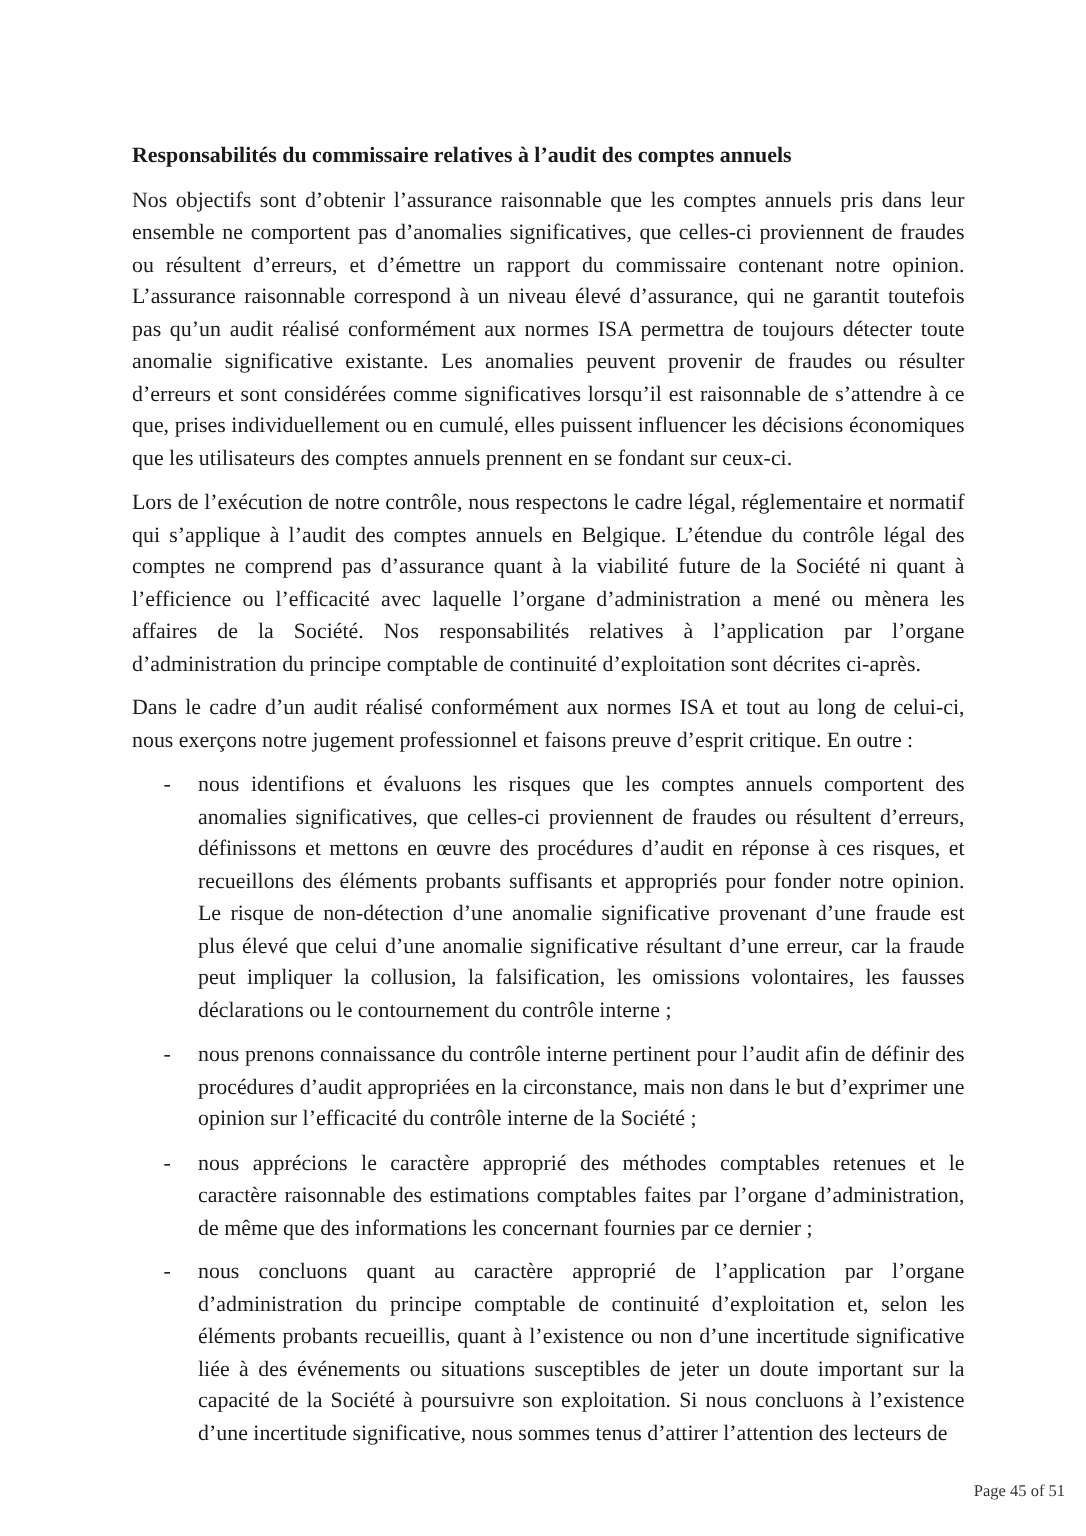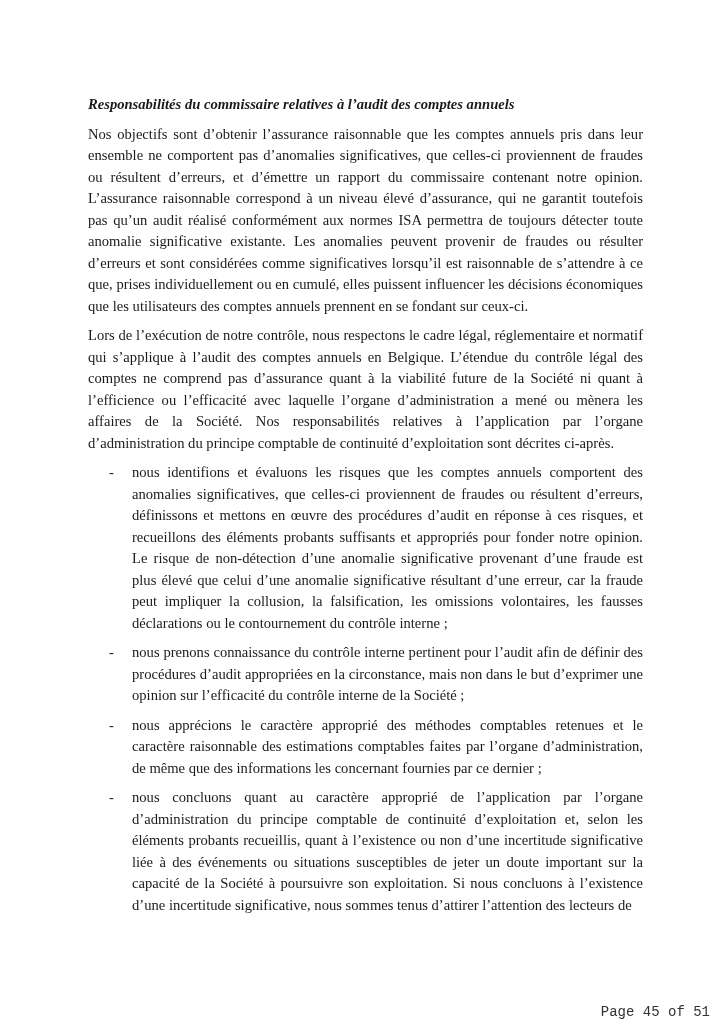--- a/index.html
+++ b/index.html
@@ -22,56 +22,56 @@
       font-size: 14.6px;
       line-height: 21.5px;
       color: #1a1a1a;
       text-align: justify;
     }
     .page p {
       margin: 0 0 8px 0;
     }
     .heading {
       font-weight: bold;
-      font-style: italic;
       margin: 0 0 8px 0;
     }
     ul.bullets {
       list-style: none;
       margin: 0;
       padding: 0;
     }
     ul.bullets li {
       position: relative;
       padding-left: 44px;
       margin: 0 0 8px 0;
     }
     ul.bullets li .dash {
       position: absolute;
       left: 21px;
       top: 0;
     }
     .footer {
       position: absolute;
       right: 14px;
-      bottom: 4px;
-      font-family: Liberation Mono, monospace;
-      font-size: 14px;
+      bottom: 24px;
+      font-family: Liberation Serif, serif;
+      font-size: 11px;
       color: #333333;
     }
   </style>
 </head>
 <body>
 
 <div class="page">
 
   <p class="heading">Responsabilités du commissaire relatives à l’audit des comptes annuels</p>
 
   <p>Nos objectifs sont d’obtenir l’assurance raisonnable que les comptes annuels pris dans leur ensemble ne comportent pas d’anomalies significatives, que celles-ci proviennent de fraudes ou résultent d’erreurs, et d’émettre un rapport du commissaire contenant notre opinion. L’assurance raisonnable correspond à un niveau élevé d’assurance, qui ne garantit toutefois pas qu’un audit réalisé conformément aux normes ISA permettra de toujours détecter toute anomalie significative existante. Les anomalies peuvent provenir de fraudes ou résulter d’erreurs et sont considérées comme significatives lorsqu’il est raisonnable de s’attendre à ce que, prises individuellement ou en cumulé, elles puissent influencer les décisions économiques que les utilisateurs des comptes annuels prennent en se fondant sur ceux-ci.</p>
   <p>Lors de l’exécution de notre contrôle, nous respectons le cadre légal, réglementaire et normatif qui s’applique à l’audit des comptes annuels en Belgique. L’étendue du contrôle légal des comptes ne comprend pas d’assurance quant à la viabilité future de la Société ni quant à l’efficience ou l’efficacité avec laquelle l’organe d’administration a mené ou mènera les affaires de la Société. Nos responsabilités relatives à l’application par l’organe d’administration du principe comptable de continuité d’exploitation sont décrites ci-après.</p>
+  <p>Dans le cadre d’un audit réalisé conformément aux normes ISA et tout au long de celui-ci, nous exerçons notre jugement professionnel et faisons preuve d’esprit critique. En outre :</p>
 
   <ul class="bullets">
     <li>
       <span class="dash">-</span>
       <span>nous identifions et évaluons les risques que les comptes annuels comportent des anomalies significatives, que celles-ci proviennent de fraudes ou résultent d’erreurs, définissons et mettons en œuvre des procédures d’audit en réponse à ces risques, et recueillons des éléments probants suffisants et appropriés pour fonder notre opinion. Le risque de non-détection d’une anomalie significative provenant d’une fraude est plus élevé que celui d’une anomalie significative résultant d’une erreur, car la fraude peut impliquer la collusion, la falsification, les omissions volontaires, les fausses déclarations ou le contournement du contrôle interne ;</span>
     </li>
     <li>
       <span class="dash">-</span>
       <span>nous prenons connaissance du contrôle interne pertinent pour l’audit afin de définir des procédures d’audit appropriées en la circonstance, mais non dans le but d’exprimer une opinion sur l’efficacité du contrôle interne de la Société ;</span>
     </li>

